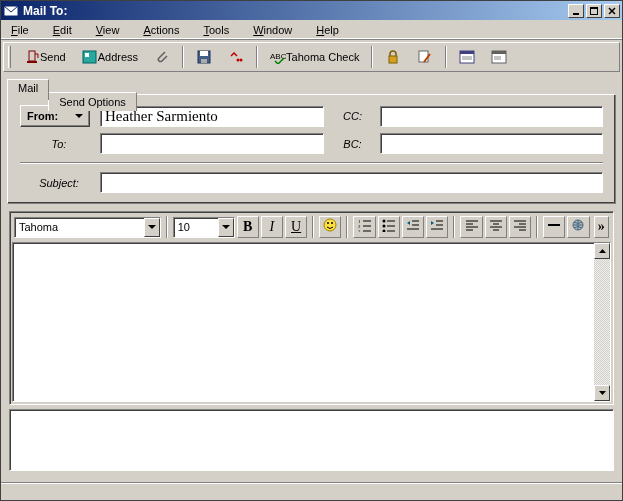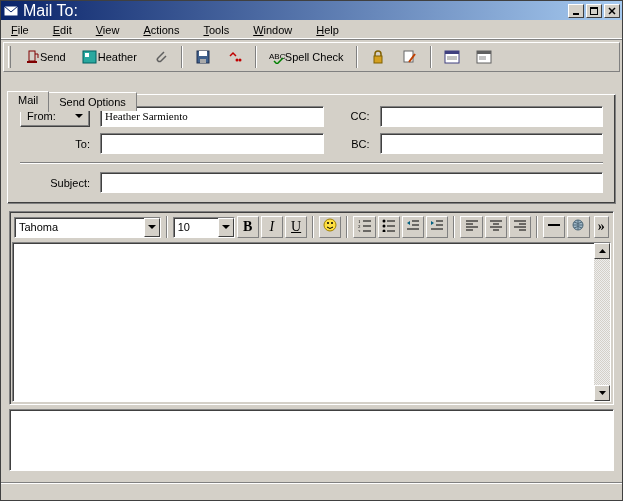--- a/index.html
+++ b/index.html
@@ -29,22 +29,22 @@
     align-items: center;
     padding: 0 2px;
   }
   .titlebar .icon {
     width: 16px; height: 16px;
     margin-right: 4px;
     display:flex;align-items:center;justify-content:center;
   }
   .titlebar .title {
     flex: 1;
-    font-weight: normal;
-    font-size: 16px;
+    font-weight: bold;
+    font-size: 12px;
   }
   .winbtns { display: flex; gap: 2px; }
   .winbtn {
     width: 16px; height: 14px;
     background: #d4d0c8;
     border: 1px solid #fff;
     border-right-color:#404040;
     border-bottom-color:#404040;
     font-family: Arial;
     font-size: 9px;
@@ -121,21 +121,21 @@
     border-left-color:#fff;
     border-bottom: none;
     background:#d4d0c8;
     margin-right:-1px;
     position:relative;
     cursor:default;
   }
   .tab.active {
     background:#d4d0c8;
     z-index:3;
-    top:17px;
+    top:5px;
     padding-top:2px;
   }
   .tab.inactive {
     top:18px;
     height:19px;
     background:#d4d0c8;
   }
   .tabpanel {
     border: 1px solid #fff;
     border-right-color:#808080;
@@ -157,34 +157,35 @@
     height:22px;
     border:1px solid #fff;
     border-right-color:#404040;
     border-bottom-color:#404040;
     box-shadow: inset -1px -1px 0 #808080;
     background:#d4d0c8;
     display:flex;align-items:center;
     padding:0 6px;
     justify-content:space-between;
     cursor:default;
-  }
-  .hdrlabel { text-align:right; padding-left:2px;}
+    font-weight:bold;
+  }
+  .hdrlabel { text-align:center; padding-left:2px;font-style:italic;}
   .txtinput {
     height:21px;
     border:1px solid #808080;
     border-top-color:#808080;
     border-left-color:#808080;
     border-right-color:#fff;
     border-bottom-color:#fff;
     box-shadow: inset 1px 1px 0 #404040;
     background:#fff;
     padding:2px 4px;
     font-family:Tahoma;
-    font-size:11px;
+    font-size:15px;
     outline:none;
   }
   .hdrsep {
     grid-column: 1/5;
     height:2px;
     border-top:1px solid #808080;
     border-bottom:1px solid #fff;
     margin:2px 0;
   }
   
@@ -336,21 +337,21 @@
           </span>
       <span>Send</span>
     </div>
     <div class="tbtn">
       <span class="ticon">
             <svg width="16" height="14">
               <rect x="1" y="1" width="13" height="12" fill="#29a89f" stroke="#006060"></rect>
               <rect x="3" y="3" width="4" height="4" fill="#fff"></rect>
             </svg>
           </span>
-      <span>Heather</span>
+      <span>Address</span>
     </div>
     <div class="tbtn">
       <span class="ticon">
             <svg width="14" height="16">
               <path d="M10 3 L4 9 a2 2 0 0 0 3 3 L12 7" fill="none" stroke="#606060" stroke-width="1.5"></path>
             </svg>
           </span>
     </div>
     <div class="tsep"></div>
     <div class="tbtn">
@@ -372,21 +373,21 @@
           </span>
     </div>
     <div class="tsep"></div>
     <div class="tbtn">
       <span class="ticon">
             <svg width="18" height="14">
               <text x="0" y="9" font-size="8" font-family="Arial" fill="#000">ABC</text>
               <polyline points="5,11 8,14 14,8" fill="none" stroke="#008000" stroke-width="1.5"></polyline>
             </svg>
           </span>
-      <span>Spell Check</span>
+      <span>Tahoma Check</span>
     </div>
     <div class="tsep"></div>
     <div class="tbtn">
       <span class="ticon">
             <svg width="12" height="14">
               <rect x="2" y="6" width="8" height="7" fill="#d4a020" stroke="#806000"></rect>
               <path d="M3 6 v-2 a3 3 0 0 1 6 0 v2" fill="none" stroke="#806000" stroke-width="1.5"></path>
             </svg>
           </span>
     </div>

